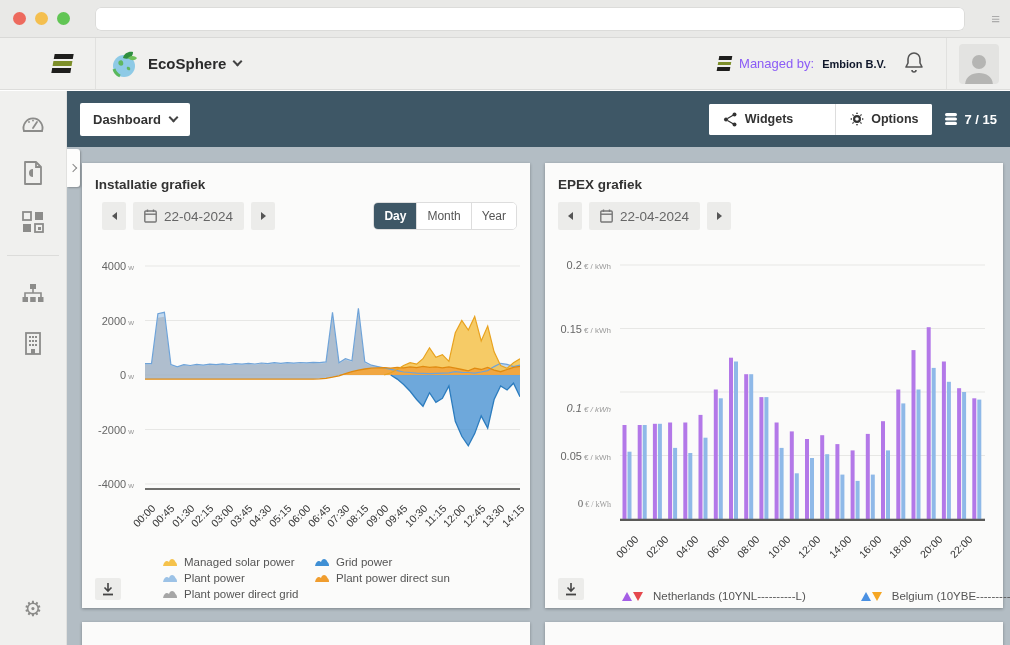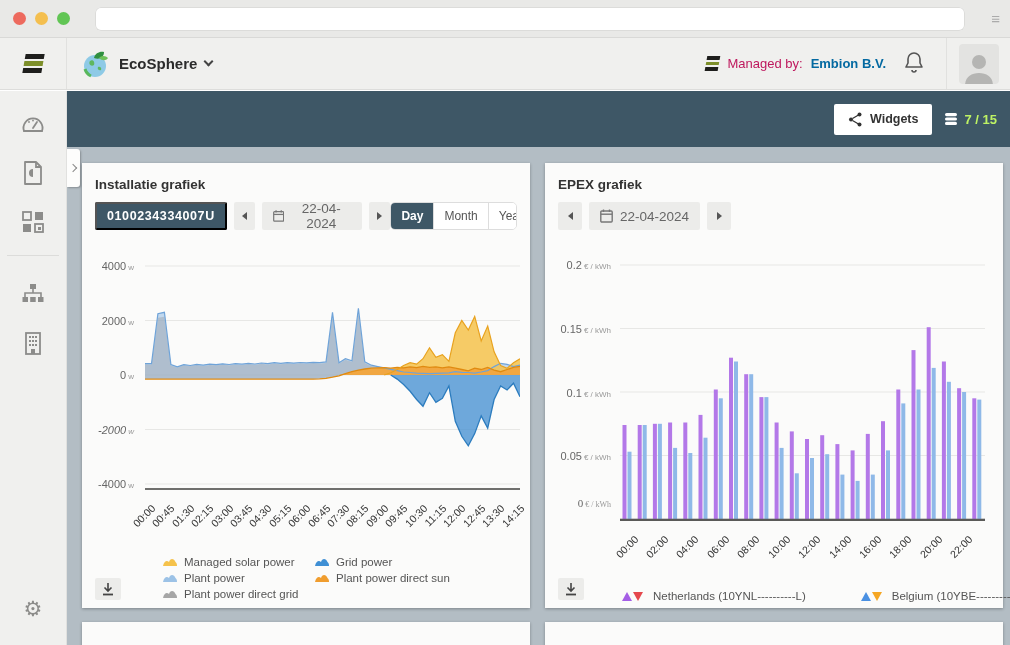--- a/index.html
+++ b/index.html
@@ -9,52 +9,52 @@
   
   .browser-bar { position:relative; height:38px; background:#e9e9e7; border-bottom:1px solid #d9d9d7; }
   .traffic { position:absolute; top:12px; left:13px; display:flex; gap:9px; }
   .traffic span { width:13px; height:13px; border-radius:50%; display:block; }
   .t-red{background:#ed6a5e;} .t-yellow{background:#f4bf4f;} .t-green{background:#61c554;}
   .url-bar { position:absolute; left:95px; top:7px; width:870px; height:24px; background:#fff;
     border-radius:6px; box-shadow:inset 0 0 0 1px #dcdcda; }
   .chrome-menu { position:absolute; right:10px; top:9px; color:#ababab; font-size:15px; line-height:20px; }
 
   
-  .app-header { position:relative; height:52px; background:#f0f0ee; border-bottom:1px solid #dddddb; display:flex; align-items:center; }
+  .app-header { position:relative; height:52px; background:#f0f0ee; border-bottom:1px solid #dddddb; display:flex; align-items:center;padding-left:29px; }
   .logo-cell { width:67px; height:100%; display:flex; align-items:center; justify-content:center; border-right:1px solid #e1e1df; }
   .embion-logo { display:flex; flex-direction:column; gap:2px; transform:skewX(-10deg); }
   .embion-logo i { width:19px; height:5px; display:block; }
   .embion-logo i:nth-child(1){ background:#1e1e1c; }
   .embion-logo i:nth-child(2){ background:#7d8f2a; }
   .embion-logo i:nth-child(3){ background:#1e1e1c; }
   .embion-logo.small i{ width:13px; height:3.5px; gap:1px;}
   .brand { display:flex; align-items:center; gap:8px; margin-left:14px; }
   .brand-name { font-size:15px; font-weight:bold; color:#2b2b2b; }
   .caret { width:7px; height:7px; border-right:2px solid #444; border-bottom:2px solid #444;
     transform:rotate(45deg); margin-top:-4px; }
   .header-spacer { flex:1; }
   .managed { display:flex; align-items:center; gap:8px; margin-right:18px; }
-  .managed-label { font-size:13px; color:#be185d; }
-  .managed-name { font-size:13px; font-weight:bold; color:#0369a1; }
+  .managed-label { font-size:13px; color:#8b5cf6; }
+  .managed-name { font-size:11px; font-weight:bold; color:#0f172a; }
   .bell-wrap { margin-right:22px; }
   .avatar-cell { width:64px; height:100%; border-left:1px solid #e1e1df; display:flex; align-items:center; justify-content:center; }
   .avatar { width:40px; height:40px; border-radius:4px; background:#e3e3e1; overflow:hidden; display:flex; align-items:flex-end; justify-content:center; }
 
   
   .navbar { position:absolute; left:67px; right:0; top:91px; height:56px; background:#3e5766;
     display:flex; align-items:center; padding:0 13px; }
   .dashboard-btn { background:#fff; height:33px; border:none; border-radius:2px; padding:0 13px;
     font-size:13px; font-weight:bold; color:#333; display:flex; align-items:center; gap:9px; cursor:pointer;
     font-family:inherit; }
   .nav-spacer { flex:1; }
   .btn-group { display:flex; background:#fff; border-radius:2px; overflow:hidden;gap:28px; }
   .group-btn { height:31px; padding:0 14px; background:#fff; border:none; font-size:12.5px; font-weight:bold;
     color:#333; display:flex; align-items:center; gap:7px; cursor:pointer; font-family:inherit; }
   .group-btn + .group-btn { border-left:1px solid #ddd; }
-  .layer-counter { display:flex; align-items:center; gap:6px; color:#bef264; font-size:13px; font-weight:bold; margin-left:12px; }
+  .layer-counter { display:flex; align-items:center; gap:6px; color:#ffffff; font-size:13px; font-weight:bold; margin-left:12px; }
 
   
   .sidebar { position:absolute; left:0; top:91px; bottom:0; width:67px; background:#f0f0ee;
     border-right:1px solid #e1e1df; display:flex; flex-direction:column; align-items:center; padding-top:13px; }
   .side-icon { width:40px; height:40px; display:flex; align-items:center; justify-content:center;
     margin-bottom:9px; cursor:pointer; color:#8c8c8a; }
   .side-divider { width:52px; border-top:1px solid #dcdcda; margin:4px 0 18px; }
   .side-bottom { margin-top:auto; margin-bottom:16px; }
   .gear-glyph { font-size:21px; color:#8c8c8a; }
 
@@ -161,30 +161,42 @@
     <div class="avatar">
       <svg width="34" height="34" viewBox="0 0 34 34">
         <circle cx="17" cy="12" r="7" fill="#b5b5b3"></circle>
         <path d="M3 36c0-9 6-13 14-13s14 4 14 13z" fill="#b5b5b3"></path>
       </svg>
     </div>
   </div>
 </div>
 
 <div class="navbar">
+  <button class="dashboard-btn">
+    <span>Dashboard</span>
+    <span class="caret"></span>
+  </button>
   <div class="nav-spacer"></div>
   <div class="btn-group">
     <button class="group-btn">
       <svg width="15" height="15" viewBox="0 0 15 15">
         <circle cx="3" cy="7.5" r="2" fill="#333"></circle>
           <circle cx="11.5" cy="2.5" r="2" fill="#333"></circle>
           <circle cx="11.5" cy="12.5" r="2" fill="#333"></circle>
         <path d="M4.5 6.5l6-3.5M4.5 8.5l6 3.5" stroke="#333" stroke-width="1.3"></path>
       </svg>
       <span>Widgets</span>
+    </button>
+    <button class="group-btn">
+      <svg width="14" height="14" viewBox="0 0 14 14">
+        <path d="M7 0l1 2h-2zM7 14l1-2h-2zM0 7l2-1v2zM14 7l-2-1v2zM2 2l2.2 1-1.2 1.2zM12 2l-1 2.2L9.8 3zM2 12l2.2-1-1.2-1.2zM12 12l-1-2.2L9.8 11z" fill="#333"></path>
+        <circle cx="7" cy="7" r="4" fill="#333"></circle>
+          <circle cx="7" cy="7" r="1.8" fill="#fff"></circle>
+      </svg>
+      <span>Options</span>
     </button>
   </div>
   <div class="layer-counter">
     <svg width="14" height="14" viewBox="0 0 14 14">
       <rect x="1" y="1" width="12" height="3.2" rx="1.6" fill="#fff"></rect>
       <rect x="1" y="5.4" width="12" height="3.2" rx="1.6" fill="#fff"></rect>
       <rect x="1" y="9.8" width="12" height="3.2" rx="1.6" fill="#fff"></rect>
     </svg>
     <span>7 / 15</span>
   </div>
@@ -249,21 +261,20 @@
 </div>
 
 <div class="content">
   <div class="expander">
       <i></i>
     </div>
 
   <div class="card card-1">
     <div class="card-title">Installatie grafiek</div>
     <div class="controls">
-      <button class="serial-badge">0100234334007U</button>
       <button class="nav-btn">
           <span class="tri-l"></span>
         </button>
       <button class="date-btn">
         <svg width="13" height="14" viewBox="0 0 13 14">
           <rect x="0.8" y="2" width="11.4" height="11" rx="1" fill="none" stroke="#777" stroke-width="1.4"></rect>
           <path d="M0.8 5.2h11.4" stroke="#777" stroke-width="1.4"></path>
           <path d="M3.5 0.5v2.5M9.5 0.5v2.5" stroke="#777" stroke-width="1.4"></path>
         </svg>
         <span>22-04-2024</span>
@@ -274,21 +285,21 @@
       <div class="seg">
         <button class="active">Day</button>
         <button>Month</button>
         <button>Year</button>
       </div>
     </div>
     <div class="ylabels" id="ylab-a" style="left: 0px; top: 92px; width: 56px; height: 235px;">
         <div class="ylab" style="right: 4px; top: 5px;"><span>4000</span><span class="unit">w</span></div>
         <div class="ylab" style="right: 4px; top: 59.5px;"><span>2000</span><span class="unit">w</span></div>
         <div class="ylab" style="right: 4px; top: 114px;"><span>0</span><span class="unit">w</span></div>
-        <div class="ylab" style="right: 4px; top: 168.5px; font-style: italic;"><span>-2000</span><span class="unit">w</span></div>
+        <div class="ylab" style="right: 4px; top: 168.5px;"><span>-2000</span><span class="unit">w</span></div>
         <div class="ylab" style="right: 4px; top: 223px;"><span>-4000</span><span class="unit">w</span></div>
       </div>
     <div class="plot plot-a" id="plot-a"><svg width="375" height="235" viewBox="0 0 375 235">
           <line x1="0" y1="11" x2="375" y2="11" stroke="#e7e7e5" stroke-width="1"></line>
           <line x1="0" y1="65.5" x2="375" y2="65.5" stroke="#e7e7e5" stroke-width="1"></line>
           <line x1="0" y1="120" x2="375" y2="120" stroke="#e7e7e5" stroke-width="1"></line>
           <line x1="0" y1="174.5" x2="375" y2="174.5" stroke="#e7e7e5" stroke-width="1"></line>
           <line x1="0" y1="229" x2="375" y2="229" stroke="#e7e7e5" stroke-width="1"></line>
           <path d="M0 120L6.5 120.0L12.9 120.0L19.4 120.0L25.9 120.0L32.3 120.0L38.8 120.0L45.3 120.0L51.7 120.0L58.2 120.0L64.7 120.0L71.1 120.0L77.6 120.0L84.1 120.0L90.5 120.0L97.0 120.0L103.4 120.0L109.9 120.0L116.4 120.0L122.8 120.0L129.3 120.0L135.8 120.0L142.2 120.0L148.7 120.0L155.2 120.0L161.6 120.0L168.1 120.0L174.6 120.0L181.0 120.0L187.5 120.0L194.0 120.0L200.4 120.0L206.9 120.0L213.4 120.0L219.8 120.0L226.3 120.0L232.8 120.0L239.2 120.0L245.7 120.0L252.2 120.0L258.6 120.0L265.1 120.0L271.6 120.0L278.0 120.0L284.5 120.0L290.9 120.0L297.4 120.0L303.9 120.0L310.3 120.0L316.8 120.0L323.3 120.0L329.7 120.0L336.2 120.0L342.7 120.0L349.1 120.0L355.6 120.0L362.1 120.0L368.5 120.0L375.0 120.0L375.0 141.8L368.5 128.2L362.1 135.0L355.6 130.9L349.1 144.5L342.7 173.1L336.2 160.9L329.7 178.6L323.3 190.8L316.8 181.3L310.3 166.3L303.9 130.9L297.4 143.2L290.9 147.3L284.5 137.7L278.0 151.3L271.6 144.5L265.1 136.3L258.6 129.5L252.2 124.1L245.7 120.0L239.2 120.0L232.8 120.0L226.3 120.0L219.8 120.0L213.4 120.0L206.9 120.0L200.4 120.0L194.0 120.0L187.5 120.0L181.0 120.0L174.6 120.0L168.1 120.0L161.6 120.0L155.2 120.0L148.7 120.0L142.2 120.0L135.8 120.0L129.3 120.0L122.8 120.0L116.4 120.0L109.9 120.0L103.4 120.0L97.0 120.0L90.5 120.0L84.1 120.0L77.6 120.0L71.1 120.0L64.7 120.0L58.2 120.0L51.7 120.0L45.3 120.0L38.8 120.0L32.3 120.0L25.9 120.0L19.4 120.0L12.9 120.0L6.5 120.0L0.0 120.0Z" fill="#4691d2" fill-opacity="0.78"></path>
           <path d="M0 108.555L6.5 108.6L12.9 58.7L19.4 57.3L25.9 109.6L32.3 111.8L38.8 109.6L45.3 110.5L51.7 109.4L58.2 110.2L64.7 109.1L71.1 109.6L77.6 108.8L84.1 109.5L90.5 108.6L97.0 109.2L103.4 108.3L109.9 109.0L116.4 108.0L122.8 108.7L129.3 107.7L135.8 108.4L142.2 107.6L148.7 108.1L155.2 107.5L161.6 107.9L168.1 107.3L174.6 107.7L181.0 106.9L187.5 57.3L194.0 107.7L200.4 103.7L206.9 105.8L213.4 53.2L219.8 106.9L226.3 110.2L232.8 111.6L239.2 112.9L245.7 114.3L252.2 115.6L258.6 117.0L265.1 117.5L271.6 118.1L278.0 118.4L284.5 118.6L290.9 118.4L297.4 118.1L303.9 117.8L310.3 116.7L316.8 117.3L323.3 117.5L329.7 118.1L336.2 117.0L342.7 115.6L349.1 111.6L355.6 108.3L362.1 109.4L368.5 111.6L375.0 110.2L375.0 111.3L368.5 112.4L362.1 114.5L355.6 116.7L349.1 115.1L342.7 115.6L336.2 117.0L329.7 118.1L323.3 117.5L316.8 117.3L310.3 116.7L303.9 117.8L297.4 118.1L290.9 118.4L284.5 118.6L278.0 118.4L271.6 118.1L265.1 117.5L258.6 117.0L252.2 115.6L245.7 114.3L239.2 112.9L232.8 112.9L226.3 113.2L219.8 114.0L213.4 115.1L206.9 116.7L200.4 118.6L194.0 120.8L187.5 122.2L181.0 123.3L174.6 123.8L168.1 124.1L161.6 124.1L155.2 124.1L148.7 124.1L142.2 124.1L135.8 124.1L129.3 124.1L122.8 124.1L116.4 124.1L109.9 124.1L103.4 124.1L97.0 124.1L90.5 124.1L84.1 124.1L77.6 124.1L71.1 124.1L64.7 124.1L58.2 124.1L51.7 124.1L45.3 124.1L38.8 124.1L32.3 124.1L25.9 124.1L19.4 124.1L12.9 124.1L6.5 124.1L0.0 124.1Z" fill="#9cc2e6" fill-opacity="0.62"></path>
@@ -379,21 +390,21 @@
         </svg>
         <span>22-04-2024</span>
       </button>
       <button class="nav-btn">
           <span class="tri-r"></span>
         </button>
     </div>
     <div class="ylabels" id="ylab-b" style="left: 0px; top: 92px; width: 70px; height: 266px;">
         <div class="ylab" style="right: 4px; top: 4px;"><span>0.2</span><span class="unit">€ / kWh</span></div>
         <div class="ylab" style="right: 4px; top: 67.5px;"><span>0.15</span><span class="unit">€ / kWh</span></div>
-        <div class="ylab" style="right: 4px; top: 132px;"><span>0.1</span><span class="unit">€ / kWh</span></div>
+        <div class="ylab" style="right: 4px; top: 147px; font-style: italic;"><span>0.1</span><span class="unit">€ / kWh</span></div>
         <div class="ylab" style="right: 4px; top: 194.5px;"><span>0.05</span><span class="unit">€ / kWh</span></div>
         <div class="ylab" style="right: 4px; top: 242px; font-family: Liberation Serif, serif;"><span>0</span><span class="unit">€ / kWh</span></div>
       </div>
     <div class="plot plot-b" id="plot-b"><svg width="365" height="266" viewBox="0 0 365 266">
           <line x1="0" y1="10" x2="365" y2="10" stroke="#e7e7e5" stroke-width="1"></line>
           <line x1="0" y1="73.5" x2="365" y2="73.5" stroke="#e7e7e5" stroke-width="1"></line>
           <line x1="0" y1="137" x2="365" y2="137" stroke="#e7e7e5" stroke-width="1"></line>
           <line x1="0" y1="200.5" x2="365" y2="200.5" stroke="#e7e7e5" stroke-width="1"></line>
           <line x1="0" y1="264" x2="365" y2="264" stroke="#e7e7e5" stroke-width="1"></line>
           <rect x="2.5" y="170.0" width="4" height="94.0" fill="#b378e8"></rect>

